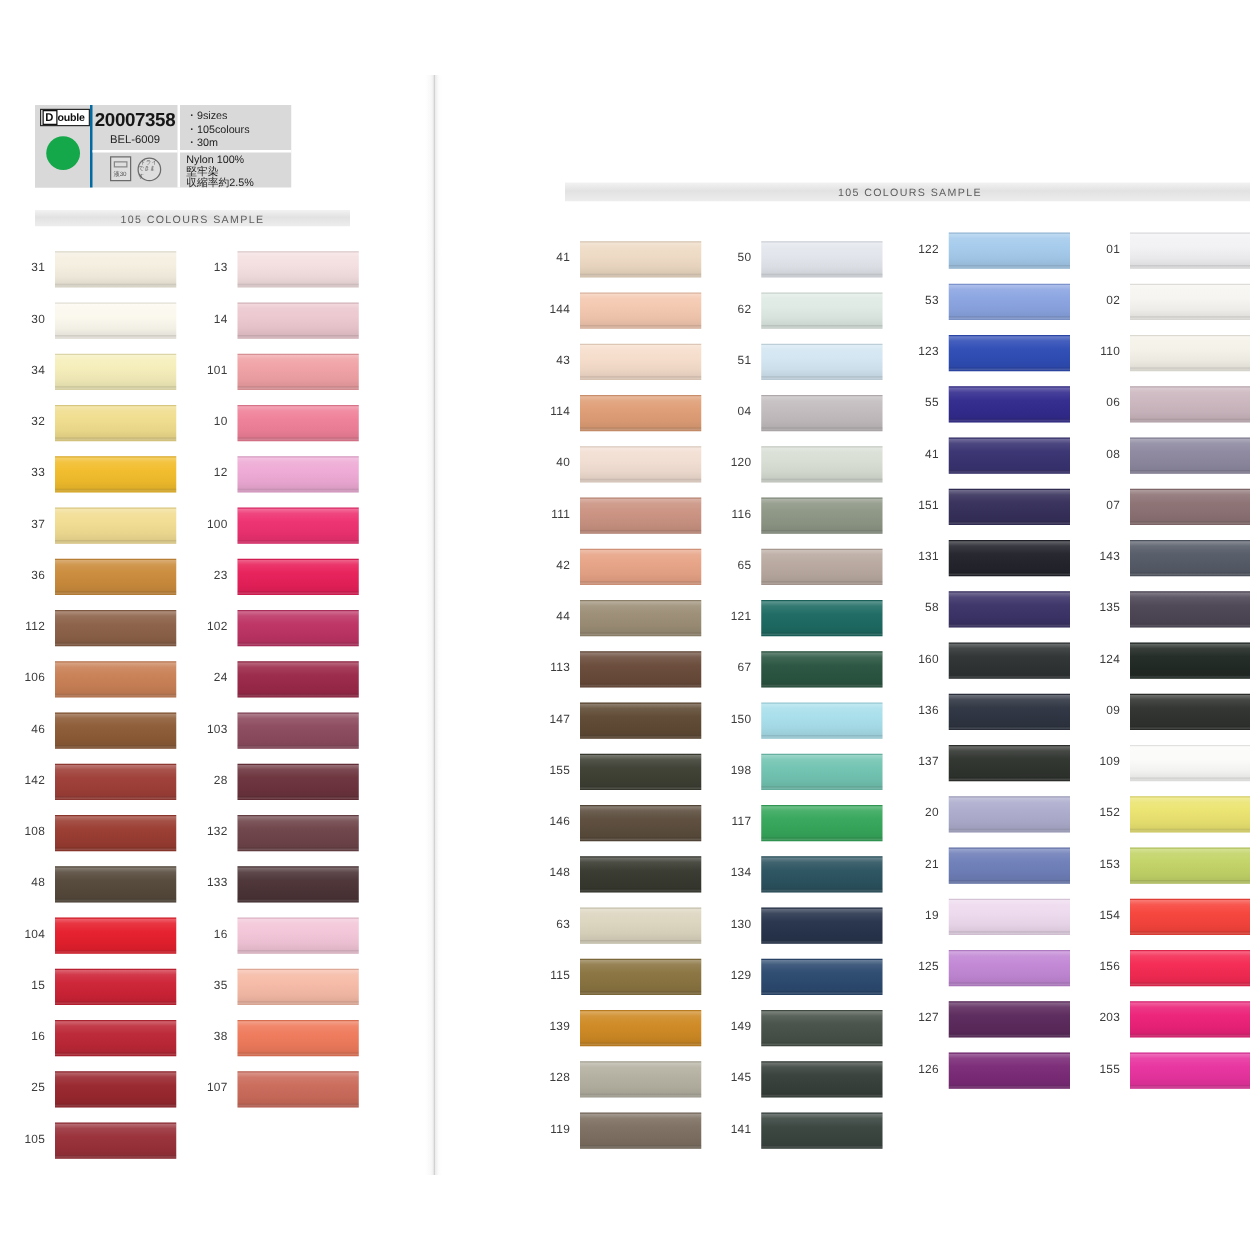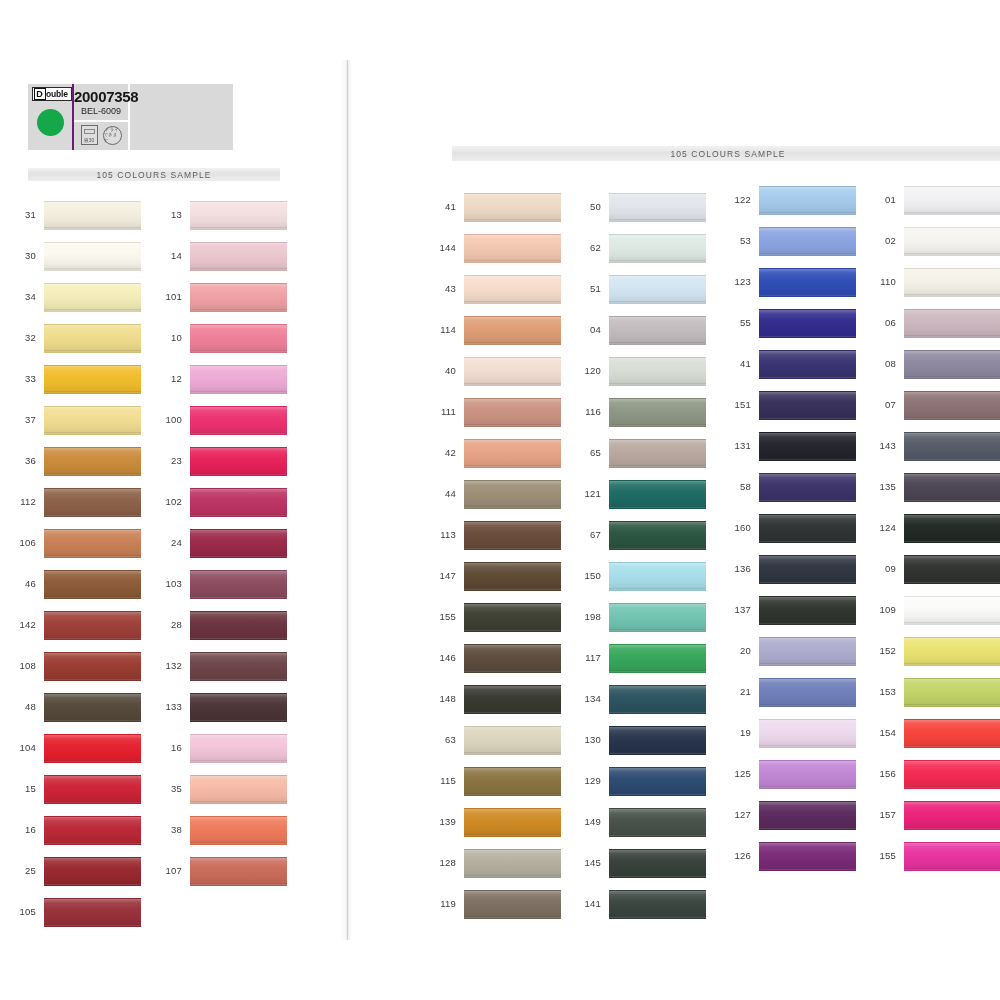--- a/index.html
+++ b/index.html
@@ -71,22 +71,22 @@
   }
   .green-dot {
     position: absolute;
     left: 9px; top: 25px;
     width: 27px; height: 27px;
     border-radius: 50%;
     background: #14a84a;
   }
 
   .ib-col-code {
-    width: 58px;
-    border-left: 2px solid #701a75;
+    width: 72px;
+    border-left: 2px solid #0369a1;
     border-right: 2px solid #ffffff;
     position: relative;
   }
   .code-main {
     position: absolute; top: 4px; left: 0; right: 0;
     text-align: center;
     font-size: 15px; font-weight: 700; color: #161616;
     letter-spacing: -0.3px;
   }
   .code-sub {
@@ -221,20 +221,31 @@
         <div class="care-wash">
           <div class="wt">液30</div>
         </div>
         <div class="care-circle">
           <span>ドライ</span>
           <span>できます</span>
         </div>
       </div>
     </div>
 
+    <div class="ib-col-spec">
+      <div class="spec-line">・9sizes</div>
+      <div class="spec-line">・105colours</div>
+      <div class="spec-line">・30m</div>
+      <div class="spec-divider"></div>
+      <div class="spec-mat">
+        <div>Nylon 100%</div>
+        <div>堅牢染</div>
+        <div>収縮率約2.5%</div>
+      </div>
+    </div>
   </div>
 
   <div class="banner left">105 COLOURS SAMPLE</div>
   <div class="banner right">105 COLOURS SAMPLE</div>
 
   <div class="col" id="col-1" style="left:10px;  top:198px;">
       <div class="row">
         <div class="num">31</div>
         <div class="chip" style="background: rgb(245, 239, 224);">
           <div class="sheen"></div>
@@ -959,21 +970,21 @@
         </div>
       </div>
       <div class="row">
         <div class="num">156</div>
         <div class="chip" style="background: rgb(245, 42, 83);">
           <div class="sheen"></div>
           <div class="edge"></div>
         </div>
       </div>
       <div class="row">
-        <div class="num">157</div>
+        <div class="num">203</div>
         <div class="chip" style="background: rgb(236, 34, 121);">
           <div class="sheen"></div>
           <div class="edge"></div>
         </div>
       </div>
       <div class="row">
         <div class="num">155</div>
         <div class="chip" style="background: rgb(232, 51, 159);">
           <div class="sheen"></div>
           <div class="edge"></div>

